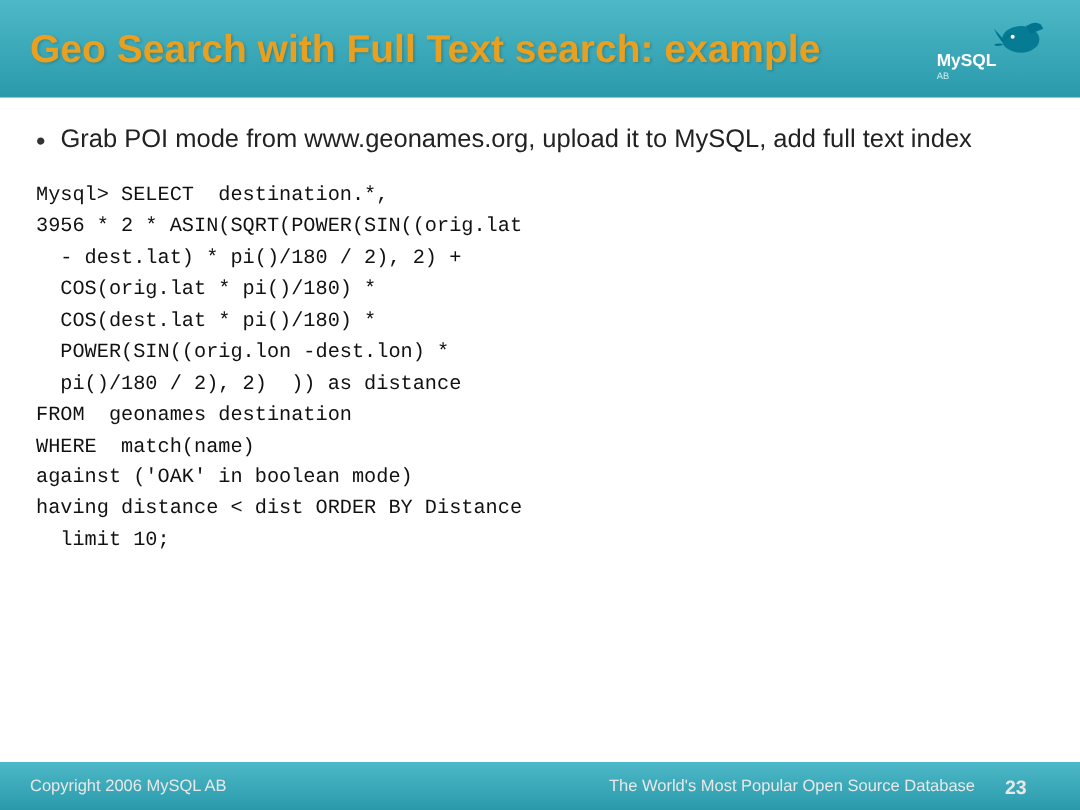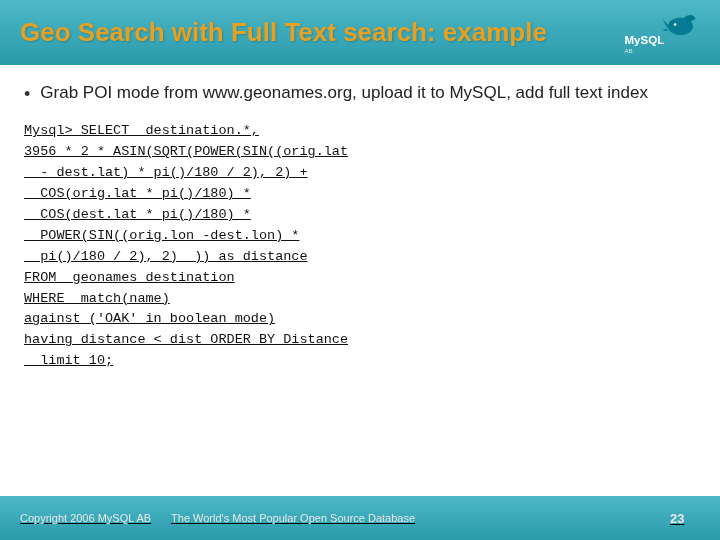--- a/index.html
+++ b/index.html
@@ -92,43 +92,41 @@
 
     
     .code-block {
       background: transparent;
       font-family: 'Courier New', Courier, monospace;
       font-size: 13.5px;
       color: #111;
       line-height: 1.55;
       white-space: pre;
       flex: 1;
-      text-decoration: underline;
     }
 
     
     .footer {
       background: linear-gradient(to bottom, #4db8c8 0%, #2a9aaa 100%);
       padding: 6px 20px;
       display: flex;
       align-items: center;
       justify-content: space-between;
-      height: 44px;
-      text-decoration: underline;
+      height: 32px;
     }
 
     .footer-left {
       font-size: 11px;
       color: #e8e8e8;
     }
 
     .footer-center {
       font-size: 11px;
       color: #e8e8e8;
-      text-align: left;
+      text-align: right;
       flex: 1;
       margin: 0 20px;
     }
 
     .footer-right {
       font-size: 13px;
       font-weight: bold;
       color: #e8e8e8;
       min-width: 30px;
       text-align: left;

